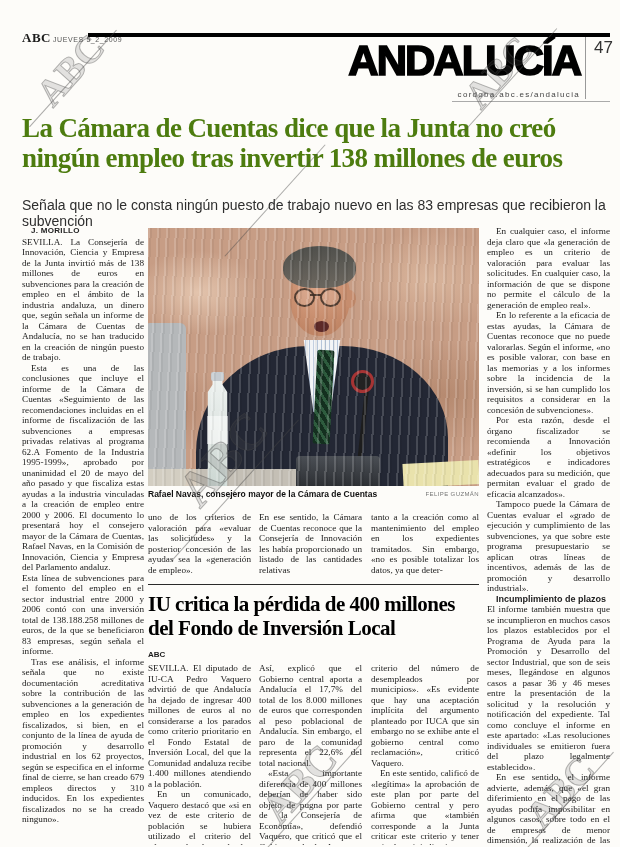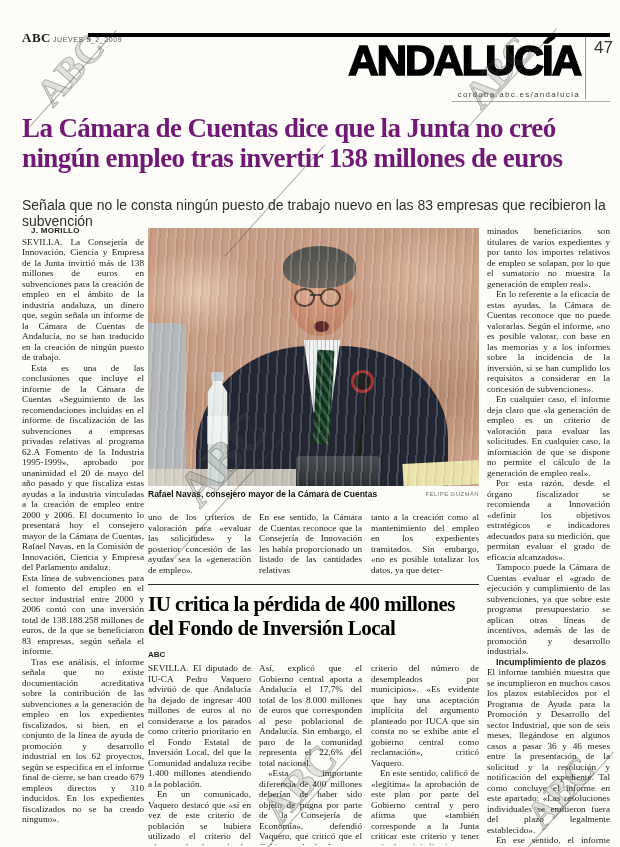--- a/index.html
+++ b/index.html
@@ -15,21 +15,21 @@
         font-size:17px;color:#333;}
   .vrule{position:absolute;left:585px;top:37px;width:1px;height:62px;background:#999;}
   .section-title{position:absolute;right:40px;top:40px;font-family:"Liberation Sans",sans-serif;
         font-weight:bold;font-size:42px;letter-spacing:-2px;color:#000;
         -webkit-text-stroke:1.6px #000;line-height:1;}
   .section-url{position:absolute;right:40px;top:90px;font-family:"Liberation Sans",sans-serif;
         font-size:8px;letter-spacing:1.3px;color:#444;}
   .url-rule{position:absolute;left:452px;top:101px;width:158px;height:1px;background:#aaa;}
   
   .headline{position:absolute;left:22px;top:114px;width:590px;font-weight:bold;
-        font-size:27px;line-height:1.1;letter-spacing:-.6px;color:#701a75;}
+        font-size:27px;line-height:1.1;letter-spacing:-.6px;color:#4d7c0f;}
   .subheadline{position:absolute;left:22px;top:197px;width:590px;
         font-family:"Liberation Sans",sans-serif;font-size:14px;color:#2e2e2e;}
   .col{position:absolute;overflow:hidden;font-size:9.2px;line-height:10.5px;
         text-align:justify;color:#222;}
   .col p{margin:0;text-indent:9px;}
   .col p.first{text-indent:0;}
   .byline{font-family:"Liberation Sans",sans-serif;font-weight:bold;font-size:8px;
         letter-spacing:.3px;margin:0 0 3px 0;}
   .subhead{font-family:"Liberation Sans",sans-serif;font-weight:bold;font-size:9px;
         margin:5px 0 1px 0;text-indent:0;}
@@ -165,40 +165,39 @@
     <p class="first">En ese sentido, la Cámara de Cuentas reconoce que la Consejería de Innovación les había proporcionado un listado de las cantidades relativas</p>
   </div>
   <div class="col midcol mc2">
     <p class="first">uno de los criterios de valoración para «evaluar las solicitudes» y la posterior concesión de las ayudas sea la «generación de empleo».</p>
   </div>
   <div class="col midcol mc4">
     <p class="first">tanto a la creación como al mantenimiento del empleo en los expedientes tramitados. Sin embargo, «no es posible totalizar los datos, ya que deter-</p>
   </div>
 
   <div class="col col5">
-    <p class="first">minados beneficiarios son titulares de varios expedientes y por tanto los importes relativos de empleo se solapan, por lo que el sumatorio no muestra la generación de empleo real».</p>
+    <p>En cualquier caso, el informe deja claro que «la generación de empleo es un criterio de valoración para evaluar las solicitudes. En cualquier caso, la información de que se dispone no permite el cálculo de la generación de empleo real».</p>
     <p>En lo referente a la eficacia de estas ayudas, la Cámara de Cuentas reconoce que no puede valorarlas. Según el informe, «no es posible valorar, con base en las memorias y a los informes sobre la incidencia de la inversión, si se han cumplido los requisitos a considerar en la concesión de subvenciones».</p>
-    <p>En cualquier caso, el informe deja claro que «la generación de empleo es un criterio de valoración para evaluar las solicitudes. En cualquier caso, la información de que se dispone no permite el cálculo de la generación de empleo real».</p>
     <p>Por esta razón, desde el órgano fiscalizador se recomienda a Innovación «definir los objetivos estratégicos e indicadores adecuados para su medición, que permitan evaluar el grado de eficacia alcanzados».</p>
     <p>Tampoco puede la Cámara de Cuentas evaluar el «grado de ejecución y cumplimiento de las subvenciones, ya que sobre este programa presupuestario se aplican otras líneas de incentivos, además de las de promoción y desarrollo industrial».</p>
     <p class="subhead">Incumplimiento de plazos</p>
     <p class="first">El informe también muestra que se incumplieron en muchos casos los plazos establecidos por el Programa de Ayuda para la Promoción y Desarrollo del sector Industrial, que son de seis meses, llegándose en algunos casos a pasar 36 y 46 meses entre la presentación de la solicitud y la resolución y notificación del expediente. Tal como concluye el informe en este apartado: «Las resoluciones individuales se emitieron fuera del plazo legalmente establecido».</p>
     <p>En ese sentido, el informe advierte, además, que «el gran diferimiento en el pago de las ayudas podría imposibilitar en algunos casos, sobre todo en el de empresas de menor dimensión, la realización de las inversiones proyectadas».</p>
   </div>
 
   <div class="divider"></div>
   <h2 class="headline2" style="margin:0;">IU critica la pérdida de 400 millones del Fondo de Inversión Local</h2>
   <div class="byline2">ABC</div>
 
   <div class="col iucol mc2">
     <p class="first">SEVILLA. El diputado de IU-CA Pedro Vaquero advirtió de que Andalucía ha dejado de ingresar 400 millones de euros al no considerarse a los parados como criterio prioritario en el Fondo Estatal de Inversión Local, del que la Comunidad andaluza recibe 1.400 millones atendiendo a la población.</p>
     <p>En un comunicado, Vaquero destacó que «si en vez de este criterio de población se hubiera utilizado el criterio del número de desempleados que tiene la comunidad andaluza, hubiéramos recibido 1.800 millones de euros y no, los 1.400 millones que vamos a recibir».</p>
   </div>
   <div class="col iucol mc3">
     <p class="first">Así, explicó que el Gobierno central aporta a Andalucía el 17,7% del total de los 8.000 millones de euros que corresponden al peso poblacional de Andalucía. Sin embargo, el paro de la comunidad representa el 22,6% del total nacional.</p>
     <p>«Esta importante diferencia de 400 millones deberían de haber sido objeto de pugna por parte de la Consejería de Economía», defendió Vaquero, que criticó que el Gobierno de la Junta no planteó en ningún momento ese cambio de criterio al Gobierno central. Sin embargo, la Junta, a la hora de hacer el Programa de Transición al Empleo (Proteja), «sí adopta el</p>
   </div>
   <div class="col iucol mc4">
-    <p class="first">criterio del número de desempleados por municipios». «Es evidente que hay una aceptación implícita del argumento planteado por IUCA que sin consta no se exhibe ante el gobierno central como reclamación», criticó Vaquero.</p>
+    <p class="first">criterio del número de desempleados por municipios». «Es evidente que hay una aceptación implícita del argumento planteado por IUCA que sin embargo no se exhibe ante el gobierno central como reclamación», criticó Vaquero.</p>
     <p>En este sentido, calificó de «legítima» la aprobación de este plan por parte del Gobierno central y pero afirma que «también corresponde a la Junta criticar este criterio y tener actitud reivindicativa con esos 400 millones, ya que esta cantidad es una cuarta parte de los 1.740 millones que han acordado para Andalucía, en concepto de "deuda histórica"».</p>
   </div>
 
 </div>
 
 </body></html>

